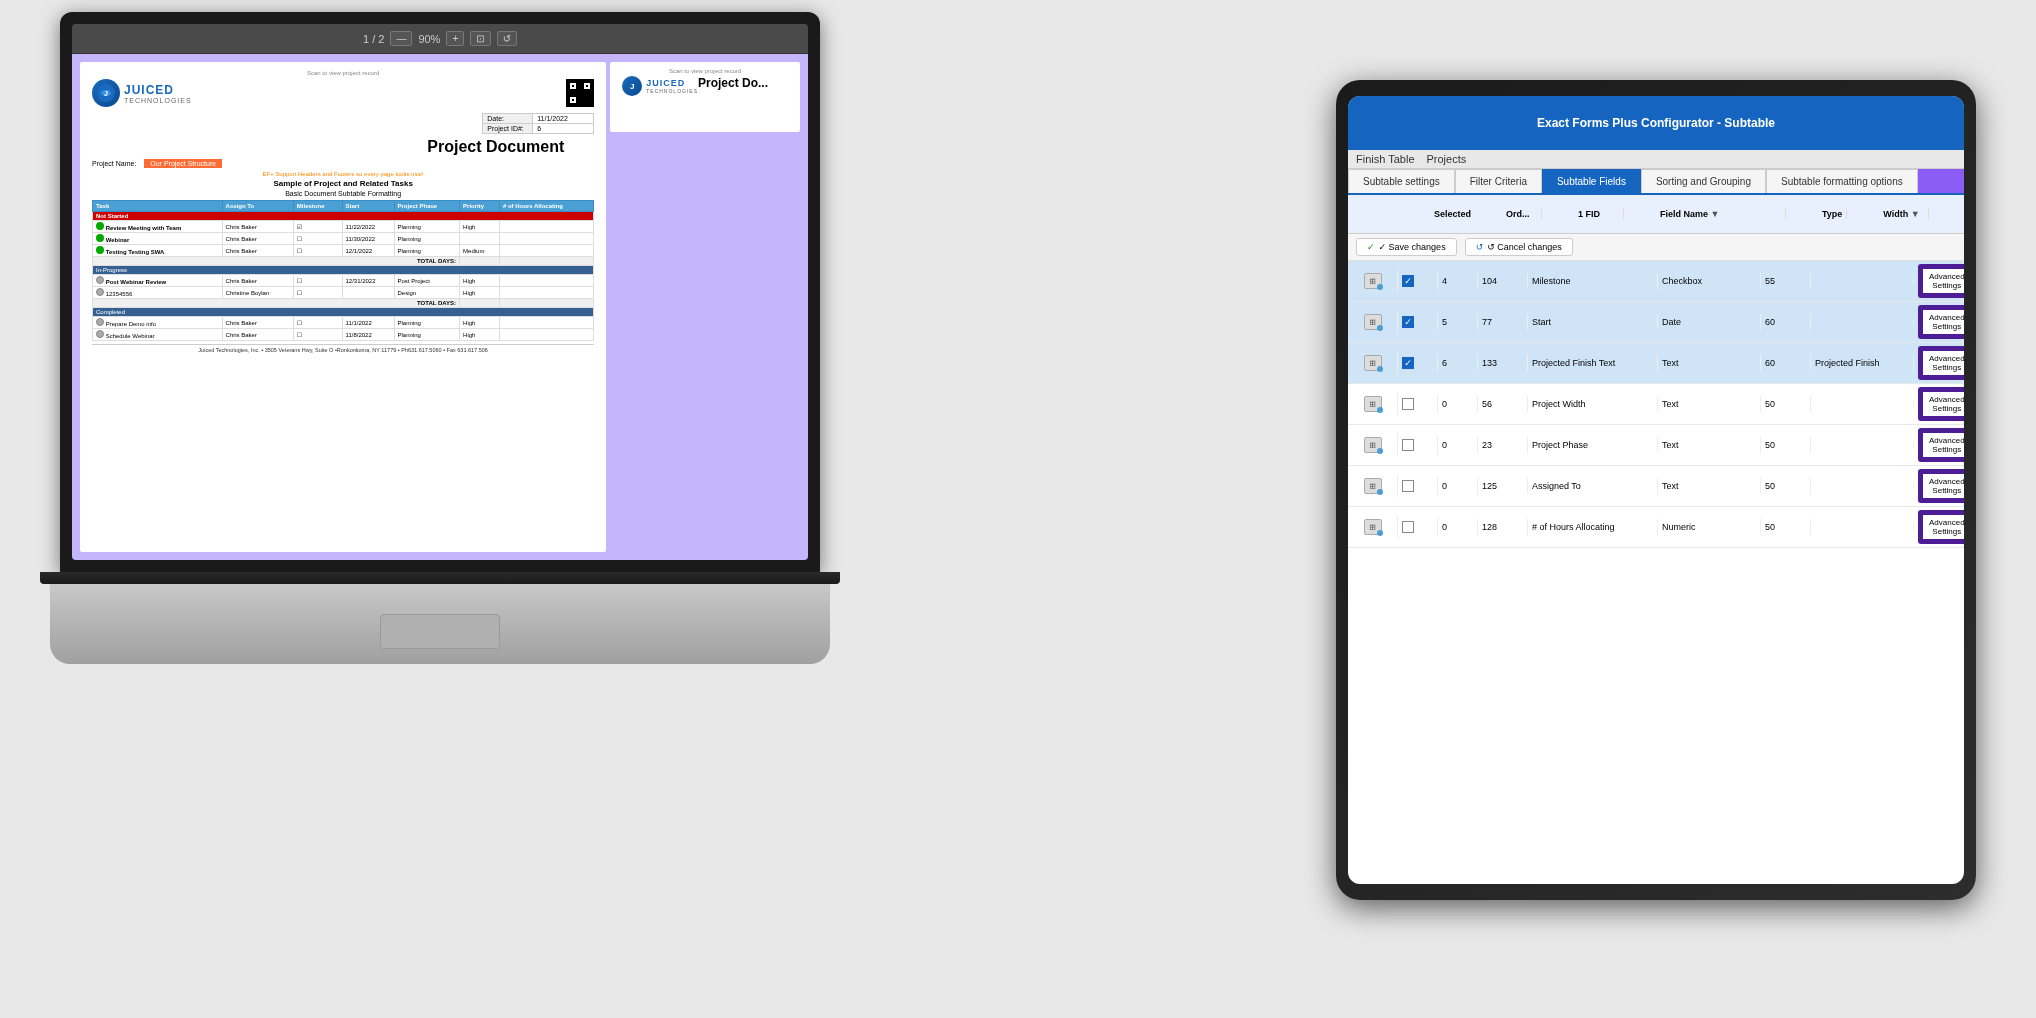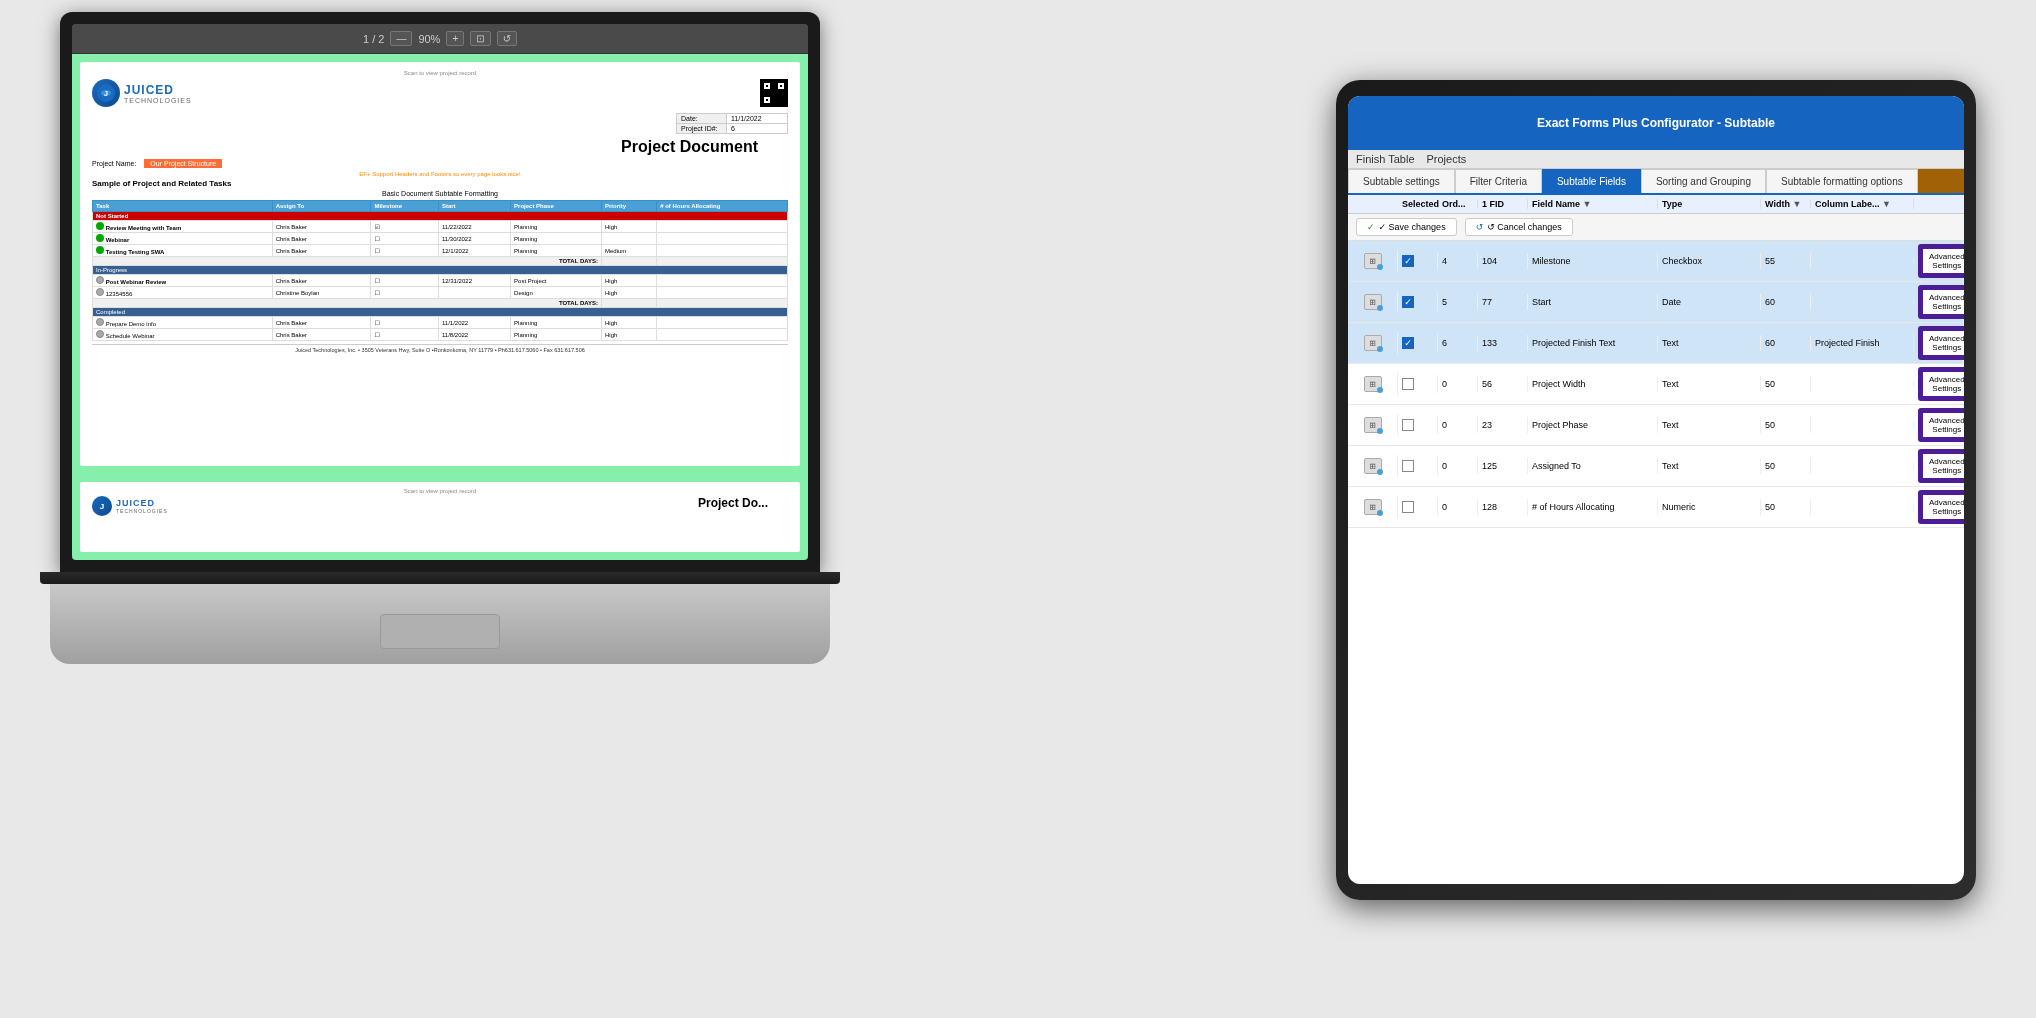--- a/index.html
+++ b/index.html
@@ -61,26 +61,25 @@
       background: #555;
       border: 1px solid #777;
       color: #ccc;
       font-size: 10px;
       padding: 1px 5px;
       border-radius: 2px;
       cursor: pointer;
     }
 
     .laptop-document-area {
-      background: #86efac;
+      background: #c4b5fd;
       height: calc(100% - 30px);
       overflow: hidden;
       display: flex;
-      flex-direction: column;
-      gap: 16px;
+      gap: 4px;
       padding: 8px;
     }
 
     .doc-page {
       background: white;
       flex: 1;
       border-radius: 2px;
       overflow: hidden;
       position: relative;
     }
@@ -175,20 +174,21 @@
     }
 
     .doc-ef-note {
       color: #ff8800;
       font-size: 6px;
       text-align: center;
       margin: 2px 0;
     }
 
     .doc-subtitle {
+      text-align: center;
       font-weight: bold;
       font-size: 8px;
       margin: 2px 0;
     }
 
     .doc-subtitle2 {
       text-align: center;
       font-size: 7px;
       margin-bottom: 3px;
     }
@@ -347,21 +347,21 @@
       flex-shrink: 0;
     }
 
     .cfg-menu-item {
       cursor: pointer;
       color: #333;
     }
 
     .cfg-tabs {
       display: flex;
-      background: #a16207;
+      background: #8b5cf6;
       border-bottom: 2px solid #1565c0;
       flex-shrink: 0;
     }
 
     .cfg-tab {
       padding: 6px 14px;
       font-size: 10px;
       cursor: pointer;
       border: 1px solid #ccc;
       background: #f5f5f5;
@@ -378,20 +378,21 @@
     .cfg-table-header {
       display: grid;
       grid-template-columns: 50px 40px 40px 50px 130px 1fr 50px 1fr 50px;
       background: #e8f0fe;
       border-bottom: 1px solid #ccc;
       font-size: 9px;
       font-weight: bold;
       padding: 4px 0;
       flex-shrink: 0;
       align-items: center;
+      gap: 32px;
     }
 
     .cfg-table-header > div {
       padding: 0 4px;
       border-right: 1px solid #ddd;
     }
 
     .filter-icon {
       display: inline-block;
       color: #555;

